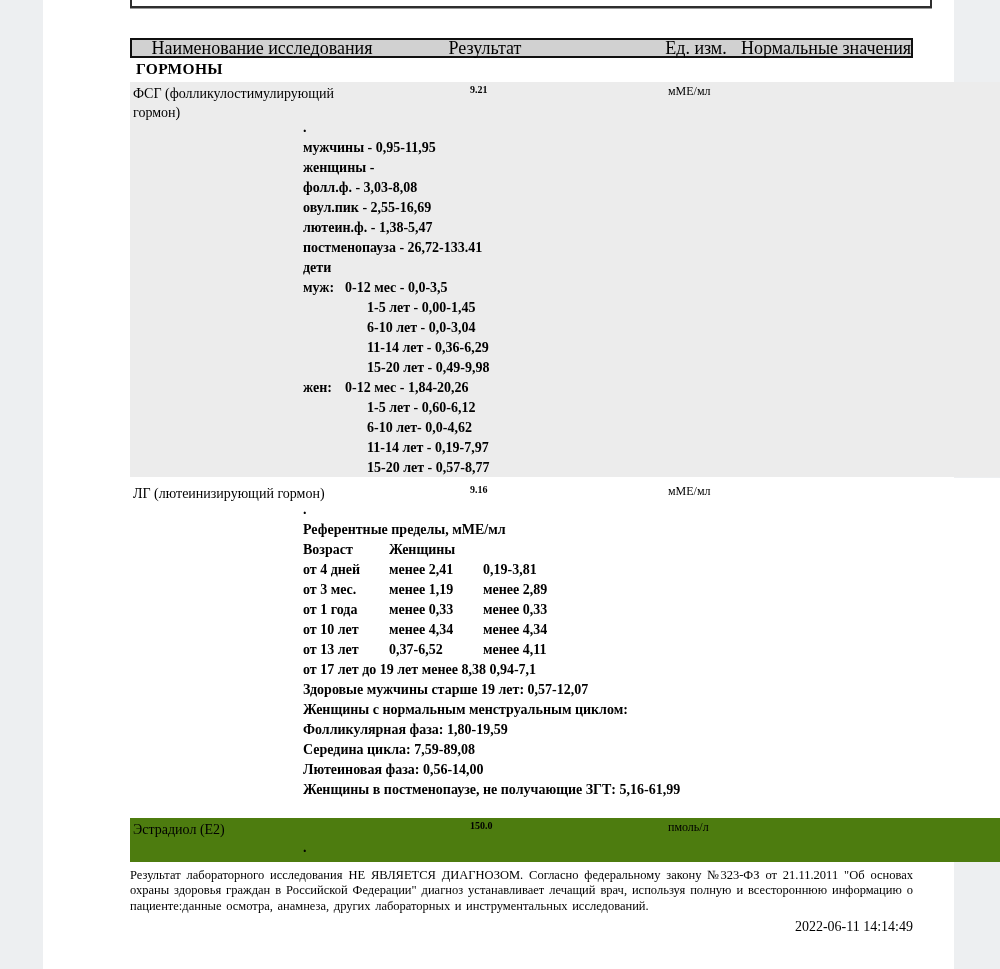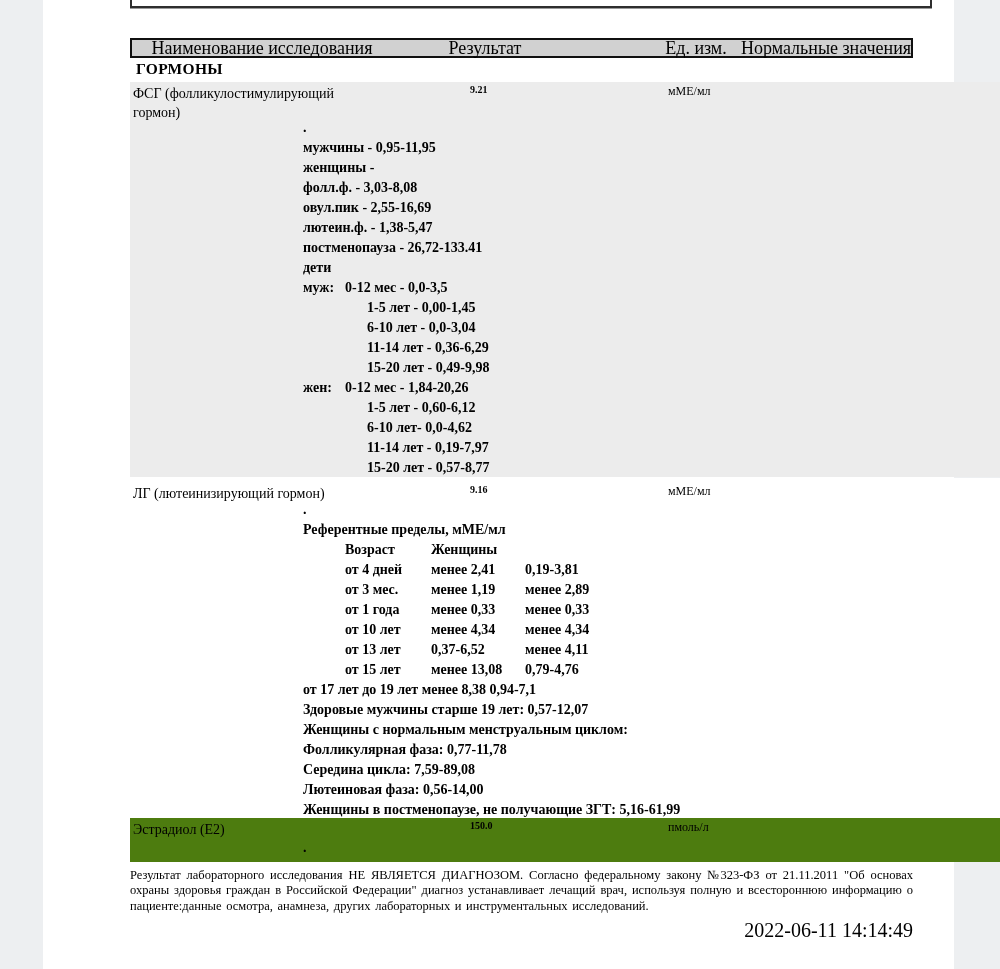--- a/index.html
+++ b/index.html
@@ -43,31 +43,31 @@
   .blk-lh .test-result{top:6px;}
   .test-units{position:absolute;left:538px;top:2px;font-size:12px;}
   .blk-lh .test-units{top:6px;}
 
   .ref{position:absolute;left:173px;font-weight:bold;font-size:14px;line-height:20px;white-space:nowrap;}
   .blk-fsh .ref{top:36px;}
   .blk-lh .ref{top:22px;}
   .ref .indent{margin-left:64px;}
   .glabel{display:inline-block;width:42px;}
 
-  .ref-grid{display:grid;grid-template-columns:86px 94px auto;margin-left:42px;}
+  .ref-grid{display:grid;grid-template-columns:86px 94px auto;}
 
   .e2-dot{position:absolute;left:173px;top:22px;font-weight:bold;font-size:14px;}
 
   .disclaimer{
     position:absolute;left:130px;top:868px;width:783px;
     font-size:12.5px;line-height:15.4px;text-align:justify;word-spacing:1.5px;
   }
   .datetime{
     position:absolute;left:130px;top:919px;width:783px;
-    text-align:right;font-size:20px;
+    text-align:right;font-size:14px;
   }
 </style>
 </head>
 <body>
 
 <div class="side-strip left"></div>
 <div class="side-strip right"></div>
 
 <div class="top-box"></div>
 
@@ -135,29 +135,24 @@
     <div class="ref-grid">
       <span>от 10 лет</span>
       <span>менее 4,34</span>
       <span>менее 4,34</span>
     </div>
     <div class="ref-grid">
       <span>от 13 лет</span>
       <span>0,37-6,52</span>
       <span>менее 4,11</span>
     </div>
-    <div class="ref-grid">
-      <span>от 15 лет</span>
-      <span>менее 13,08</span>
-      <span>0,79-4,76</span>
-    </div>
     <div>от 17 лет до 19 лет менее 8,38 0,94-7,1</div>
     <div>Здоровые мужчины старше 19 лет: 0,57-12,07</div>
     <div>Женщины с нормальным менструальным циклом:</div>
-    <div>Фолликулярная фаза: 0,77-11,78</div>
+    <div>Фолликулярная фаза: 1,80-19,59</div>
     <div>Середина цикла: 7,59-89,08</div>
     <div>Лютеиновая фаза: 0,56-14,00</div>
     <div>Женщины в постменопаузе, не получающие ЗГТ: 5,16-61,99</div>
   </div>
 </div>
 
 <div class="test-block blk-e2">
   <div class="test-name">Эстрадиол (E2)</div>
   <div class="test-result">150.0</div>
   <div class="test-units">пмоль/л</div>

